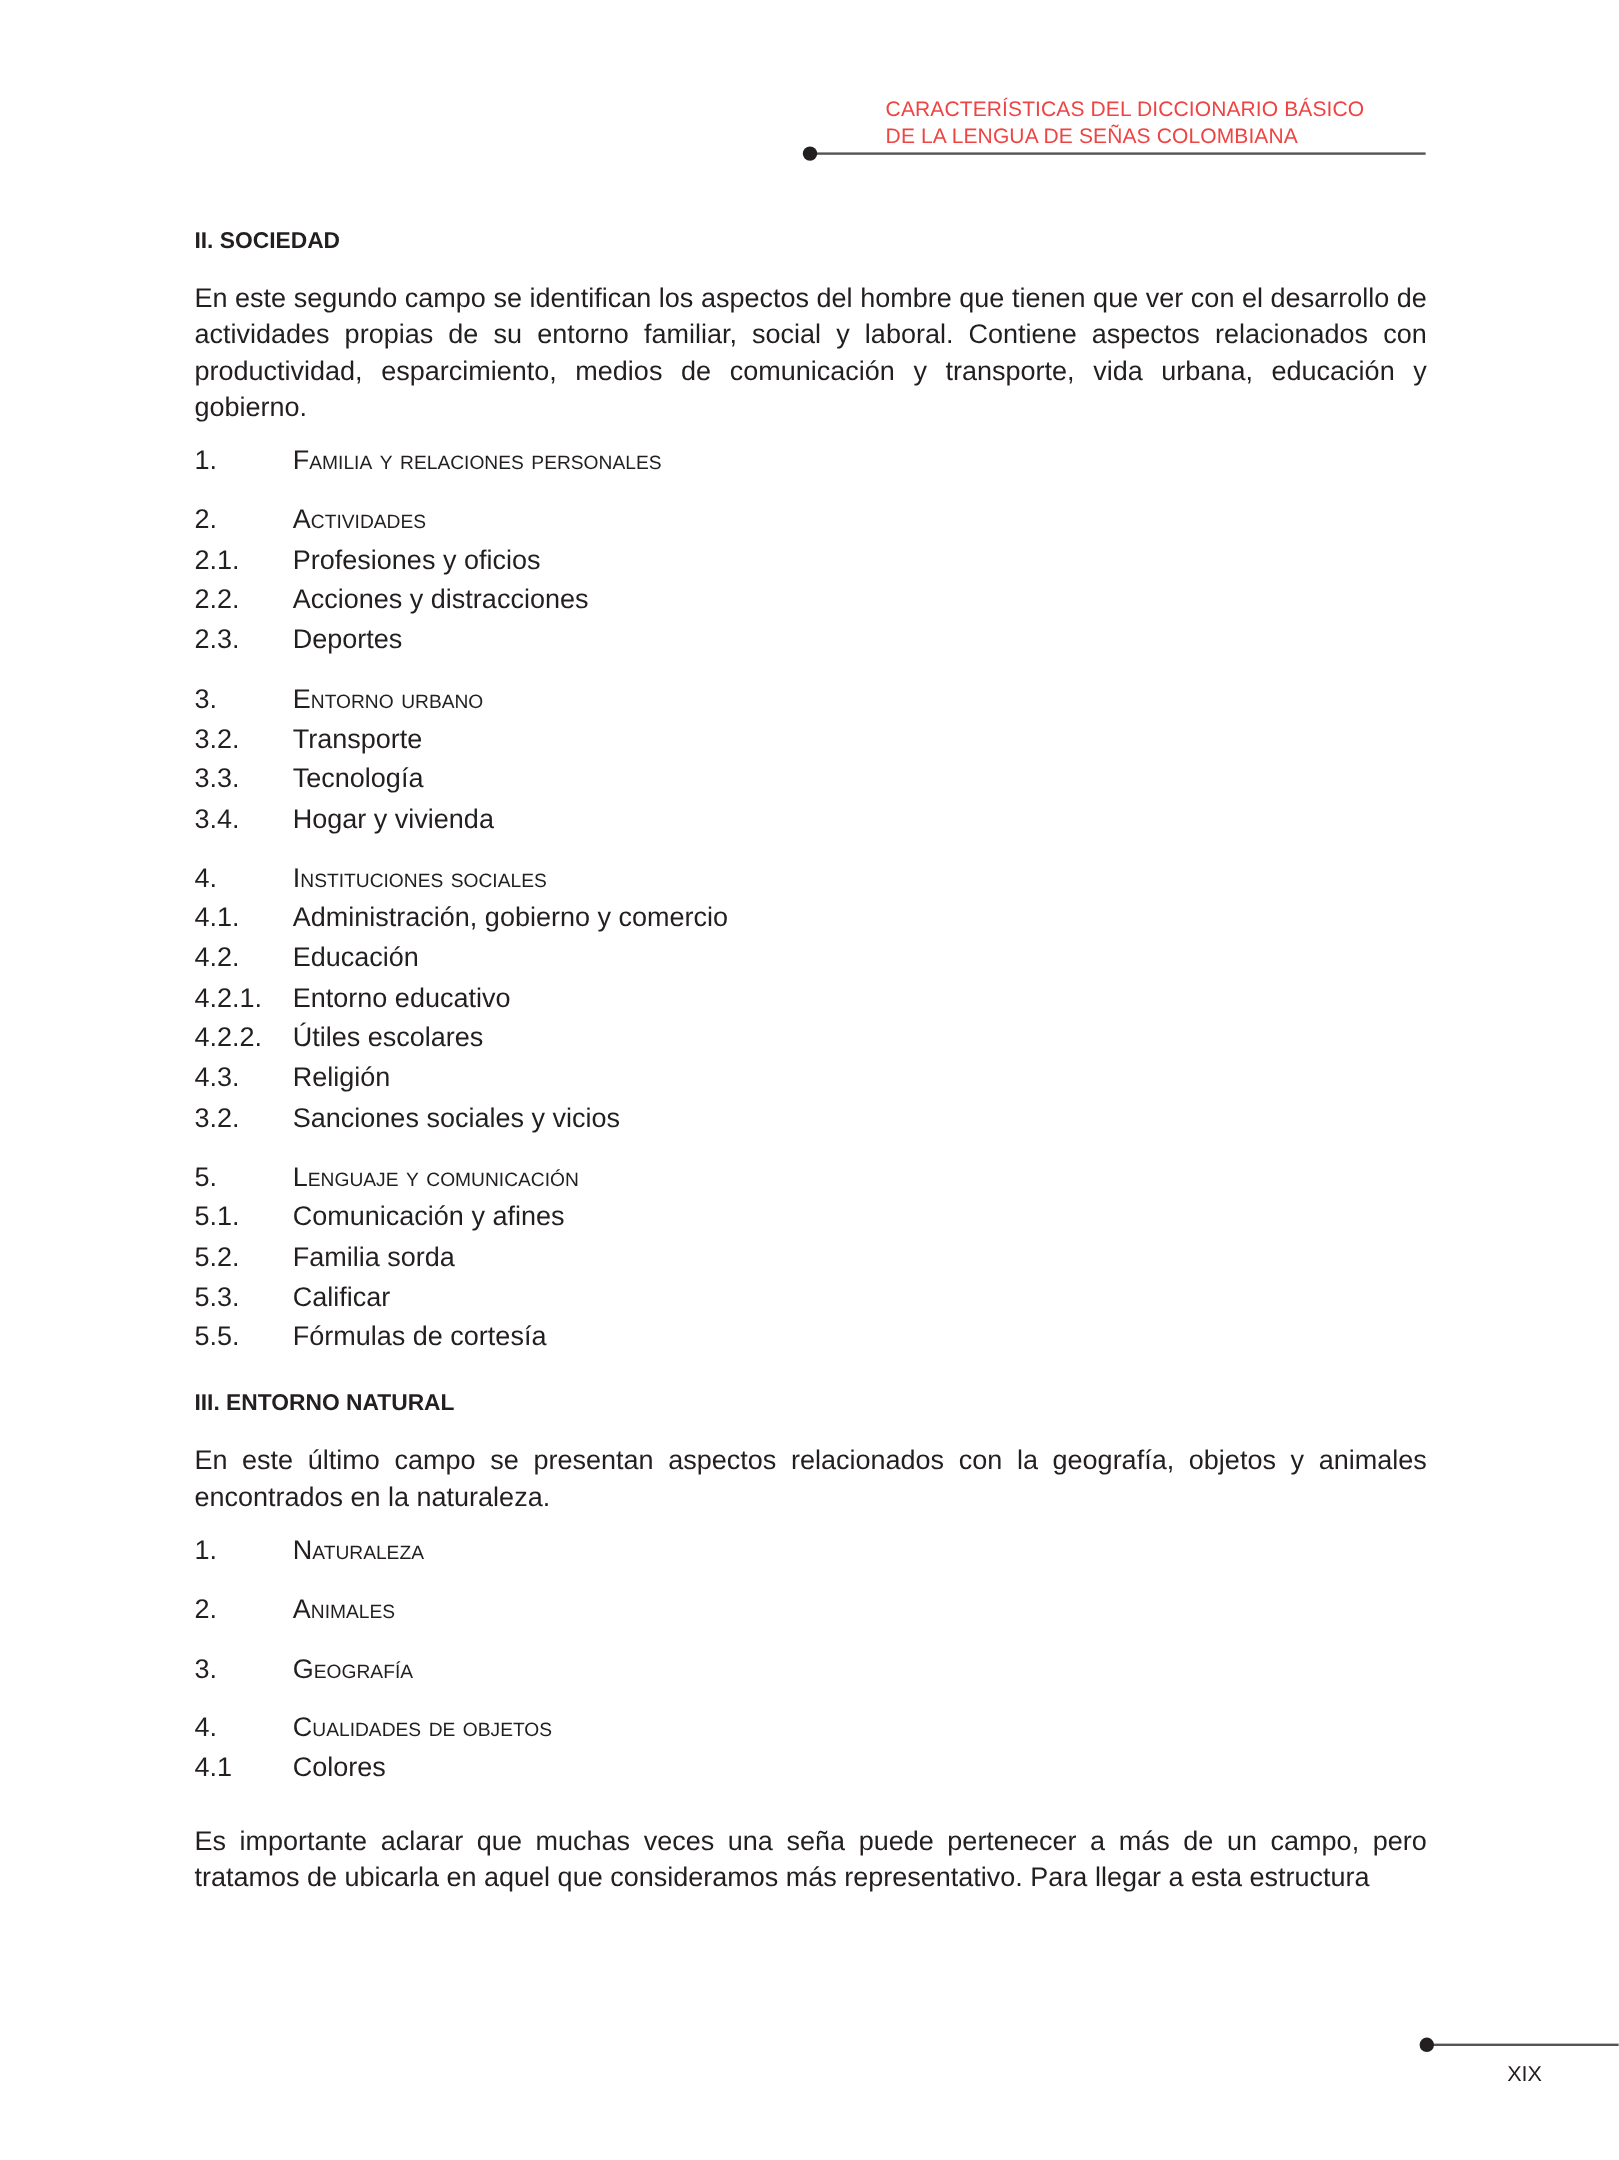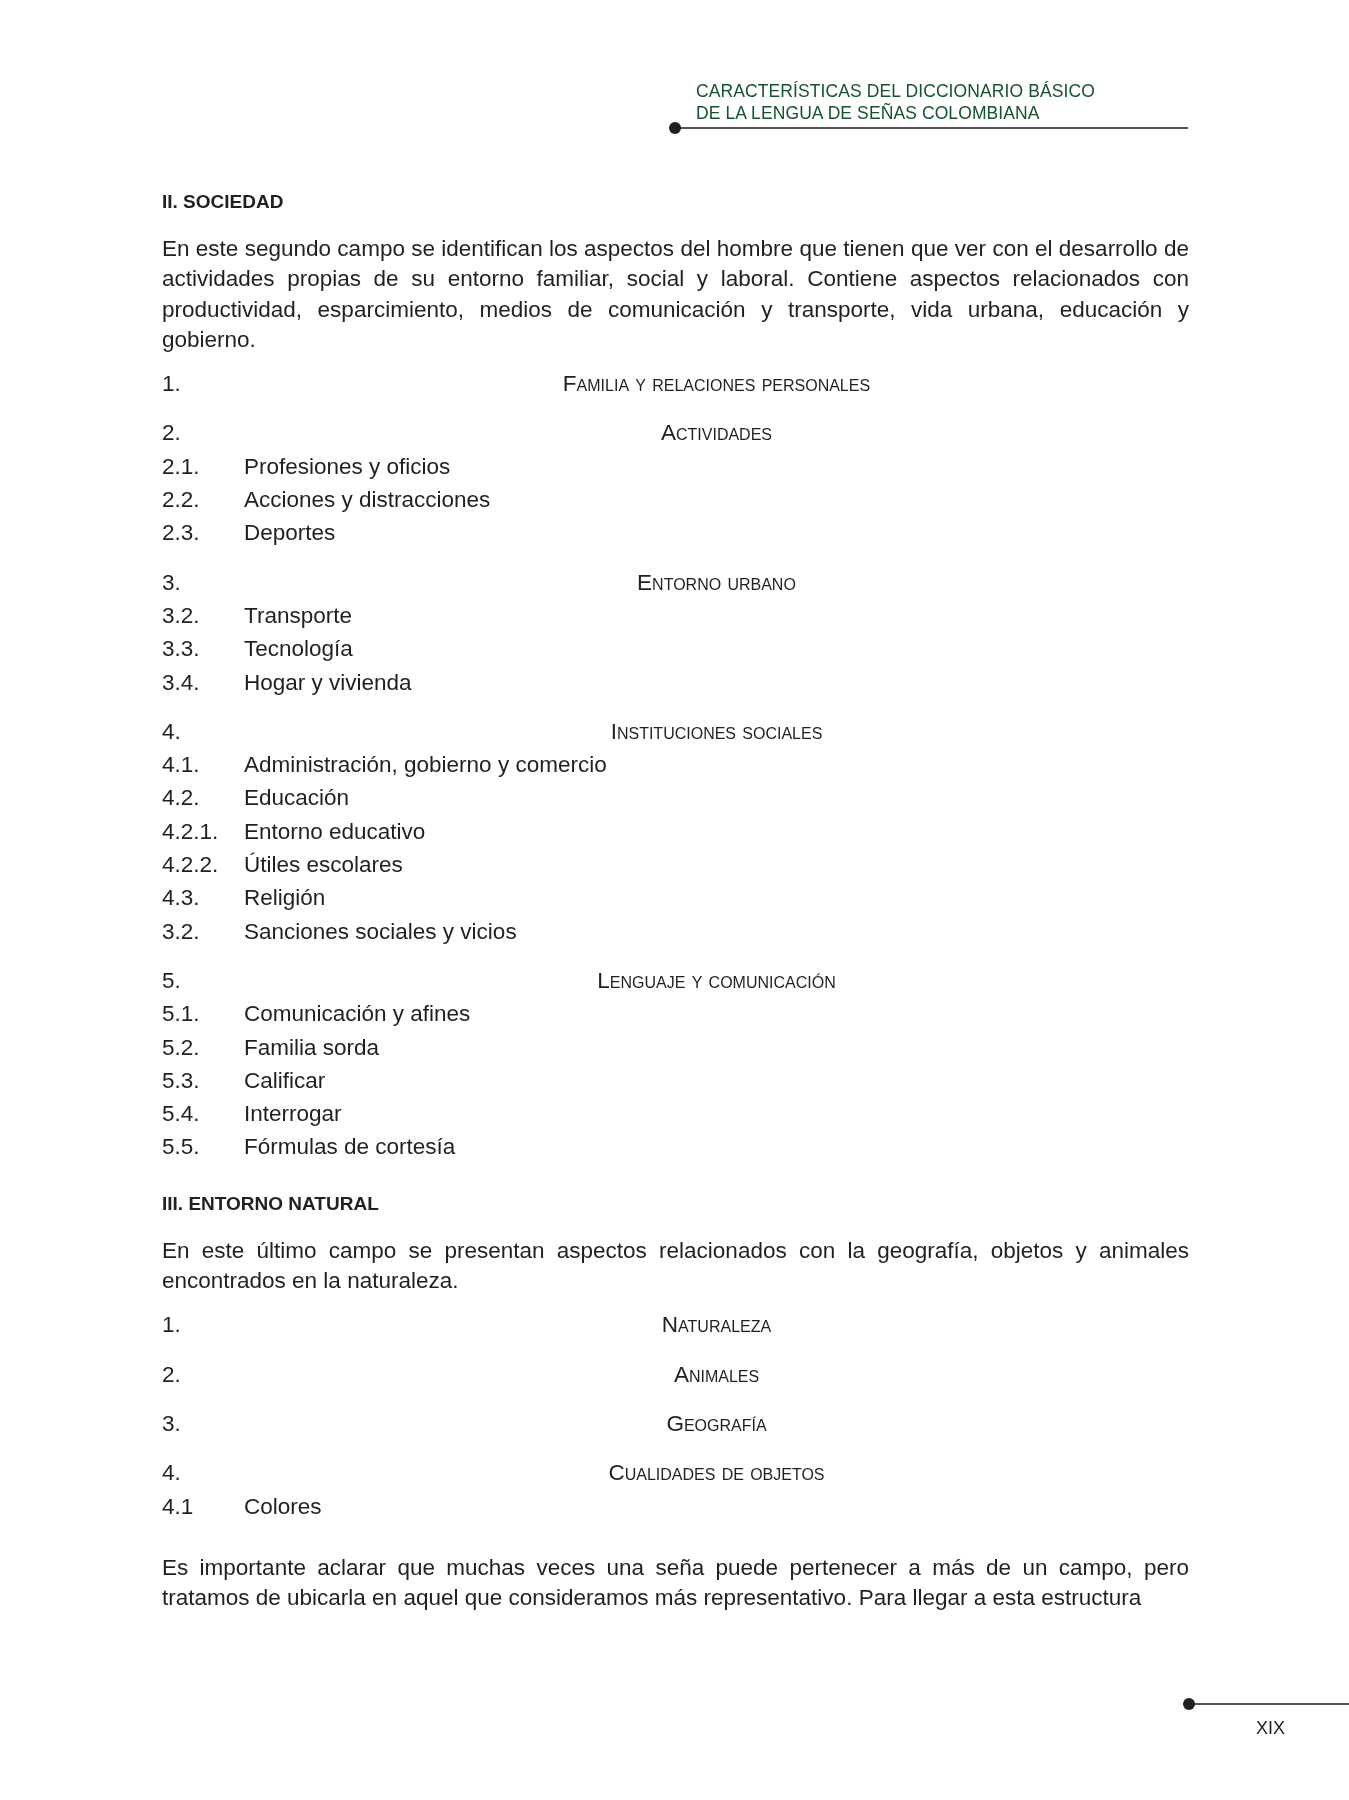--- a/index.html
+++ b/index.html
@@ -1,31 +1,31 @@
 <!DOCTYPE html>
 <html><head>
 <meta charset="utf-8">
 <style>
   html, body { margin: 0; padding: 0; background: #ffffff; }
   body { width: 1349px; height: 1800px; position: relative; overflow: hidden;
          font-family: "Liberation Sans", "DejaVu Sans", sans-serif; color: #231f20; }
   .abs { position: absolute; }
-  .running-header { left: 696px; top: 80px; font-size: 17.5px; line-height: 22px; letter-spacing: 0.1px; color: #14532d; }
+  .running-header { left: 738px; top: 80px; font-size: 17.5px; line-height: 22px; letter-spacing: 0.1px; color: #ef4444; }
   .hdr-line { left: 676px; top: 127px; width: 512px; height: 1.5px; background: #555; }
   .hdr-dot { left: 669px; top: 122px; width: 12px; height: 12px; border-radius: 50%; background: #231f20; }
   .content { left: 162px; top: 188px; width: 1027px; }
   .sec-title { font-size: 19px; line-height: 28px; margin: 0 0 18px 0; font-weight: bold; }
   .para { font-size: 22.5px; line-height: 30.3px; text-align: justify; margin: 0 0 12px 0; }
   .list { margin: 0; padding: 0; list-style: none; }
   .item { display: flex; font-size: 22.5px; line-height: 33.3px; height: 33.3px; }
   .item .num { width: 82px; flex: none; }
   .item .txt { flex: 1; }
   .item.cat { margin-top: 16px; }
   .item.cat.first { margin-top: 0; }
-  .item.cat .txt { font-variant: small-caps; font-size: 22.5px; text-align: center; }
+  .item.cat .txt { font-variant: small-caps; font-size: 22.5px; }
   .ftr-line { left: 1189px; top: 1703px; width: 160px; height: 1.5px; background: #555; }
   .ftr-dot { left: 1183px; top: 1698px; width: 12px; height: 12px; border-radius: 50%; background: #231f20; }
   .page-num { left: 1244px; top: 1718px; font-size: 18px; margin-left: 12px; }
 </style>
 </head>
 <body>
 
 <div class="abs running-header">
   <div>CARACTERÍSTICAS DEL DICCIONARIO BÁSICO</div>
   <div>DE LA LENGUA DE SEÑAS COLOMBIANA</div>
@@ -111,24 +111,20 @@
       </li>
       <li class="item">
         <span class="num">5.2.</span>
         <span class="txt">Familia sorda</span>
       </li>
       <li class="item">
         <span class="num">5.3.</span>
         <span class="txt">Calificar</span>
       </li>
       <li class="item">
-        <span class="num">5.4.</span>
-        <span class="txt">Interrogar</span>
-      </li>
-      <li class="item">
         <span class="num">5.5.</span>
         <span class="txt">Fórmulas de cortesía</span>
       </li>
     </ul>
 
   <h2 class="sec-title" style="margin-top:26px">III. ENTORNO NATURAL</h2>
   <p class="para">En este último campo se presentan aspectos relacionados con la geografía, objetos y animales encontrados en la naturaleza.</p>
   <ul class="list" id="list3">
       <li class="item cat first">
         <span class="num">1.</span>

